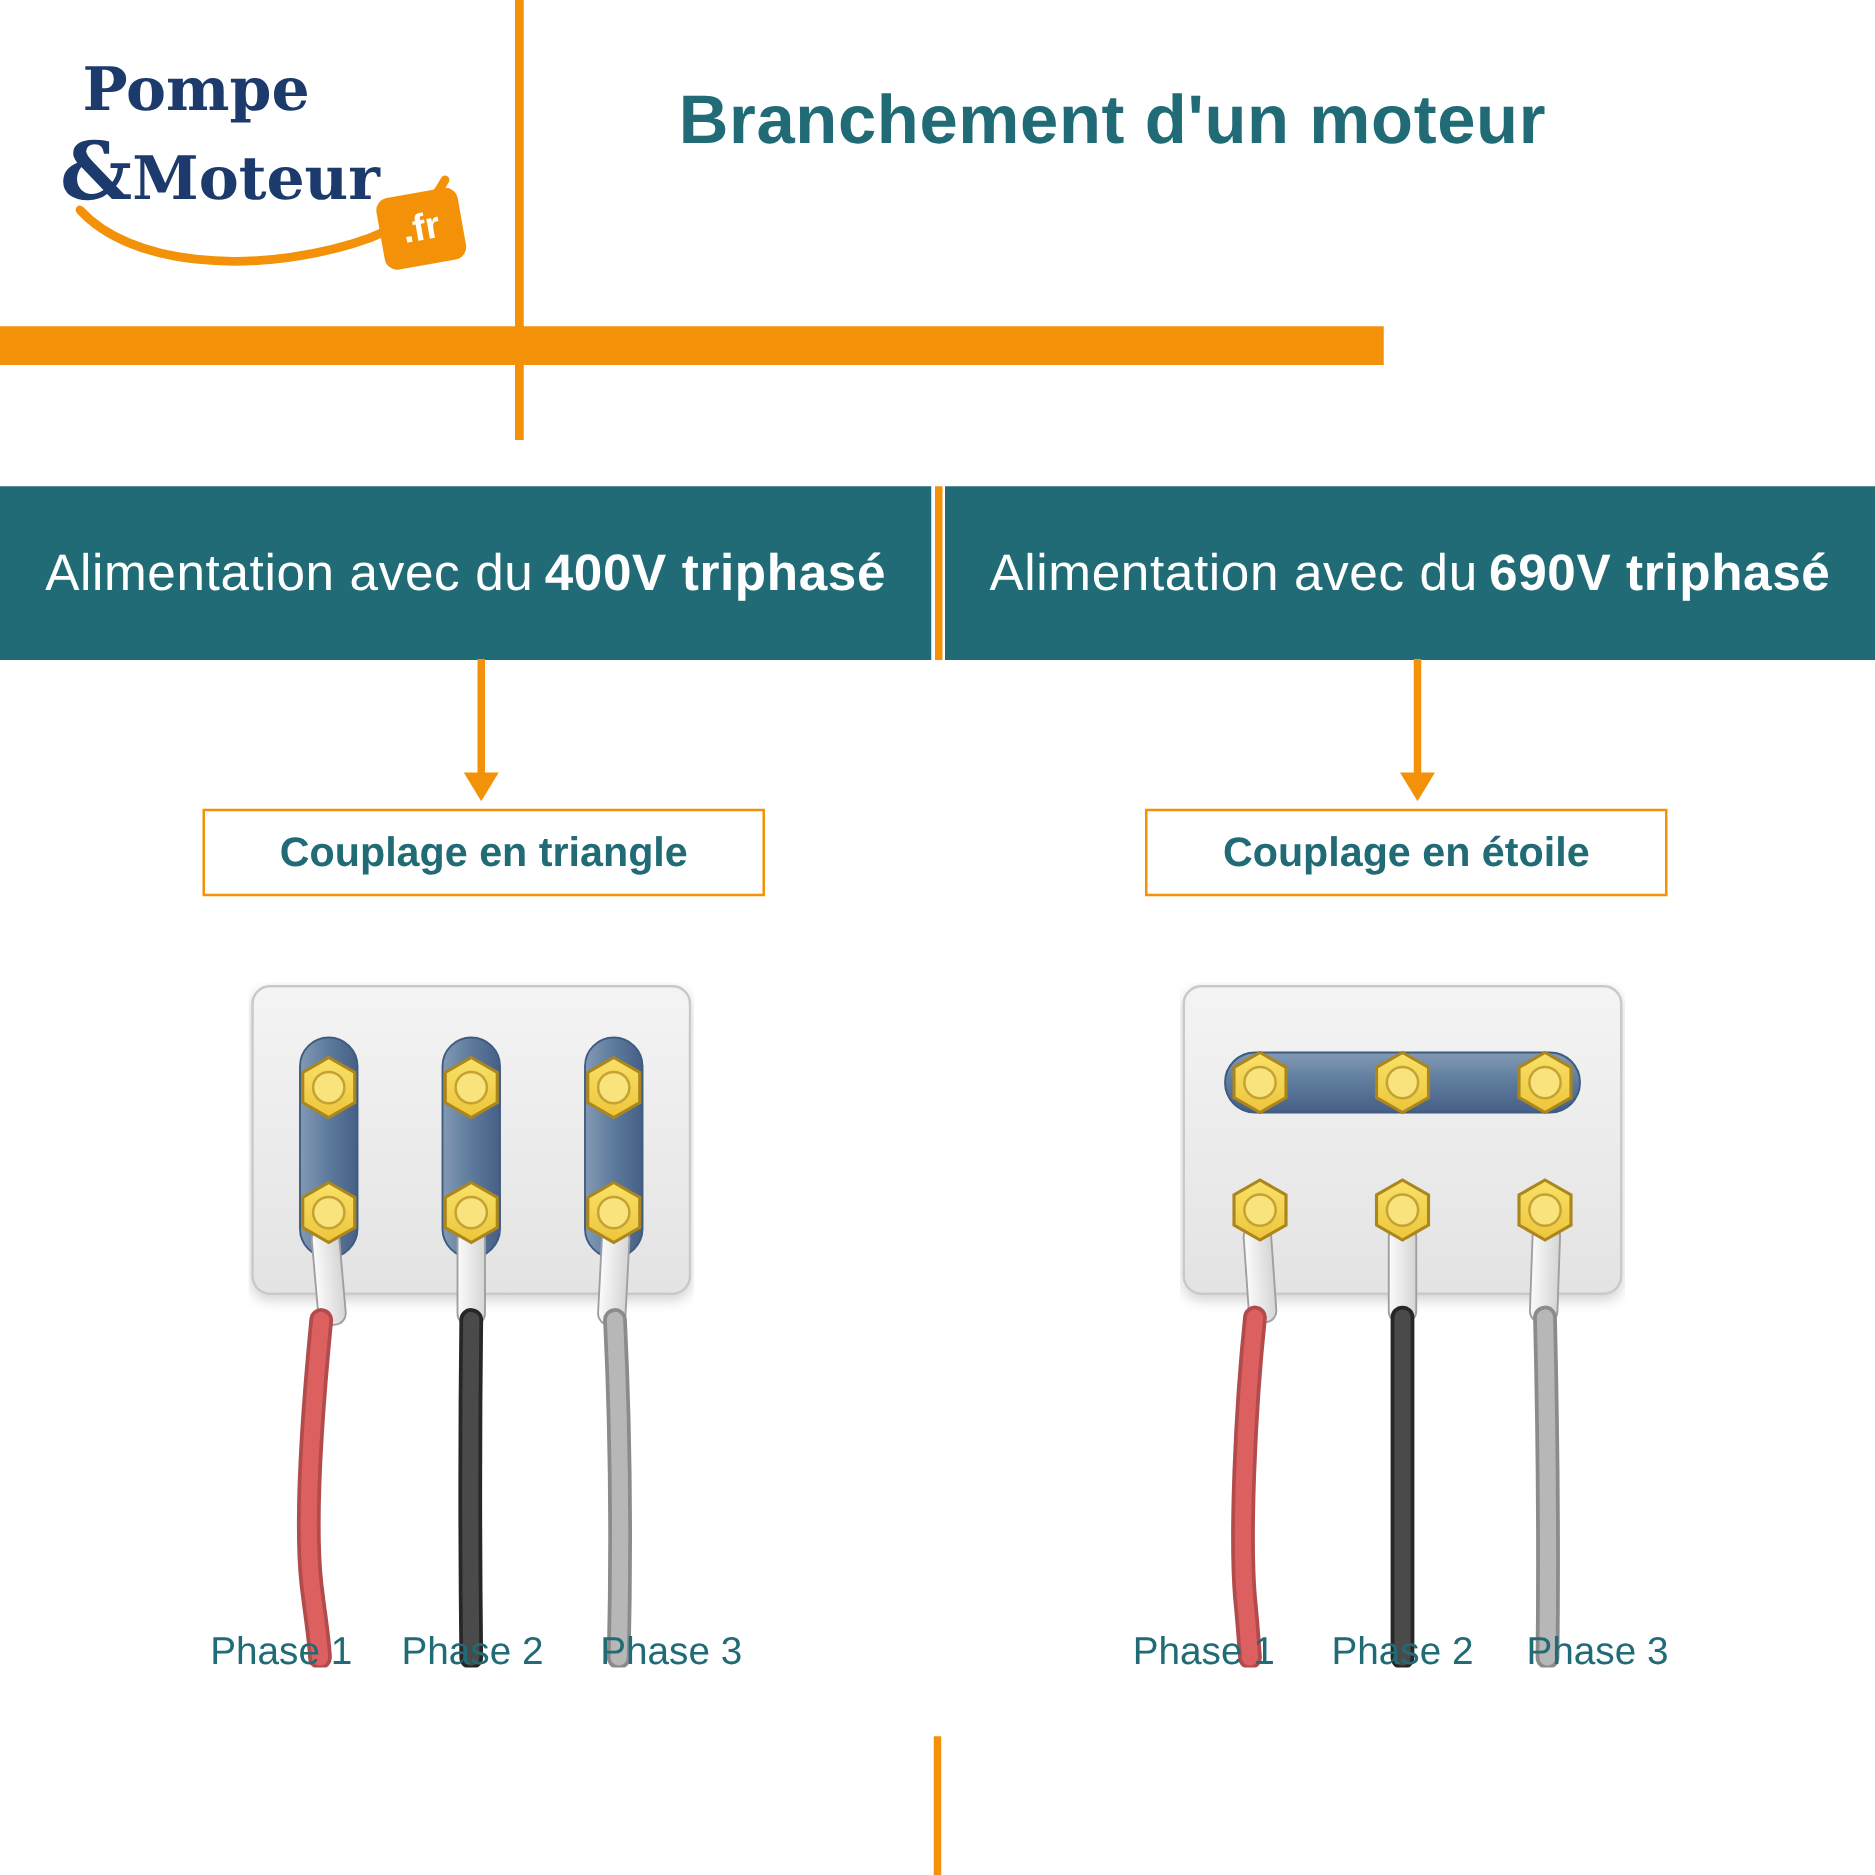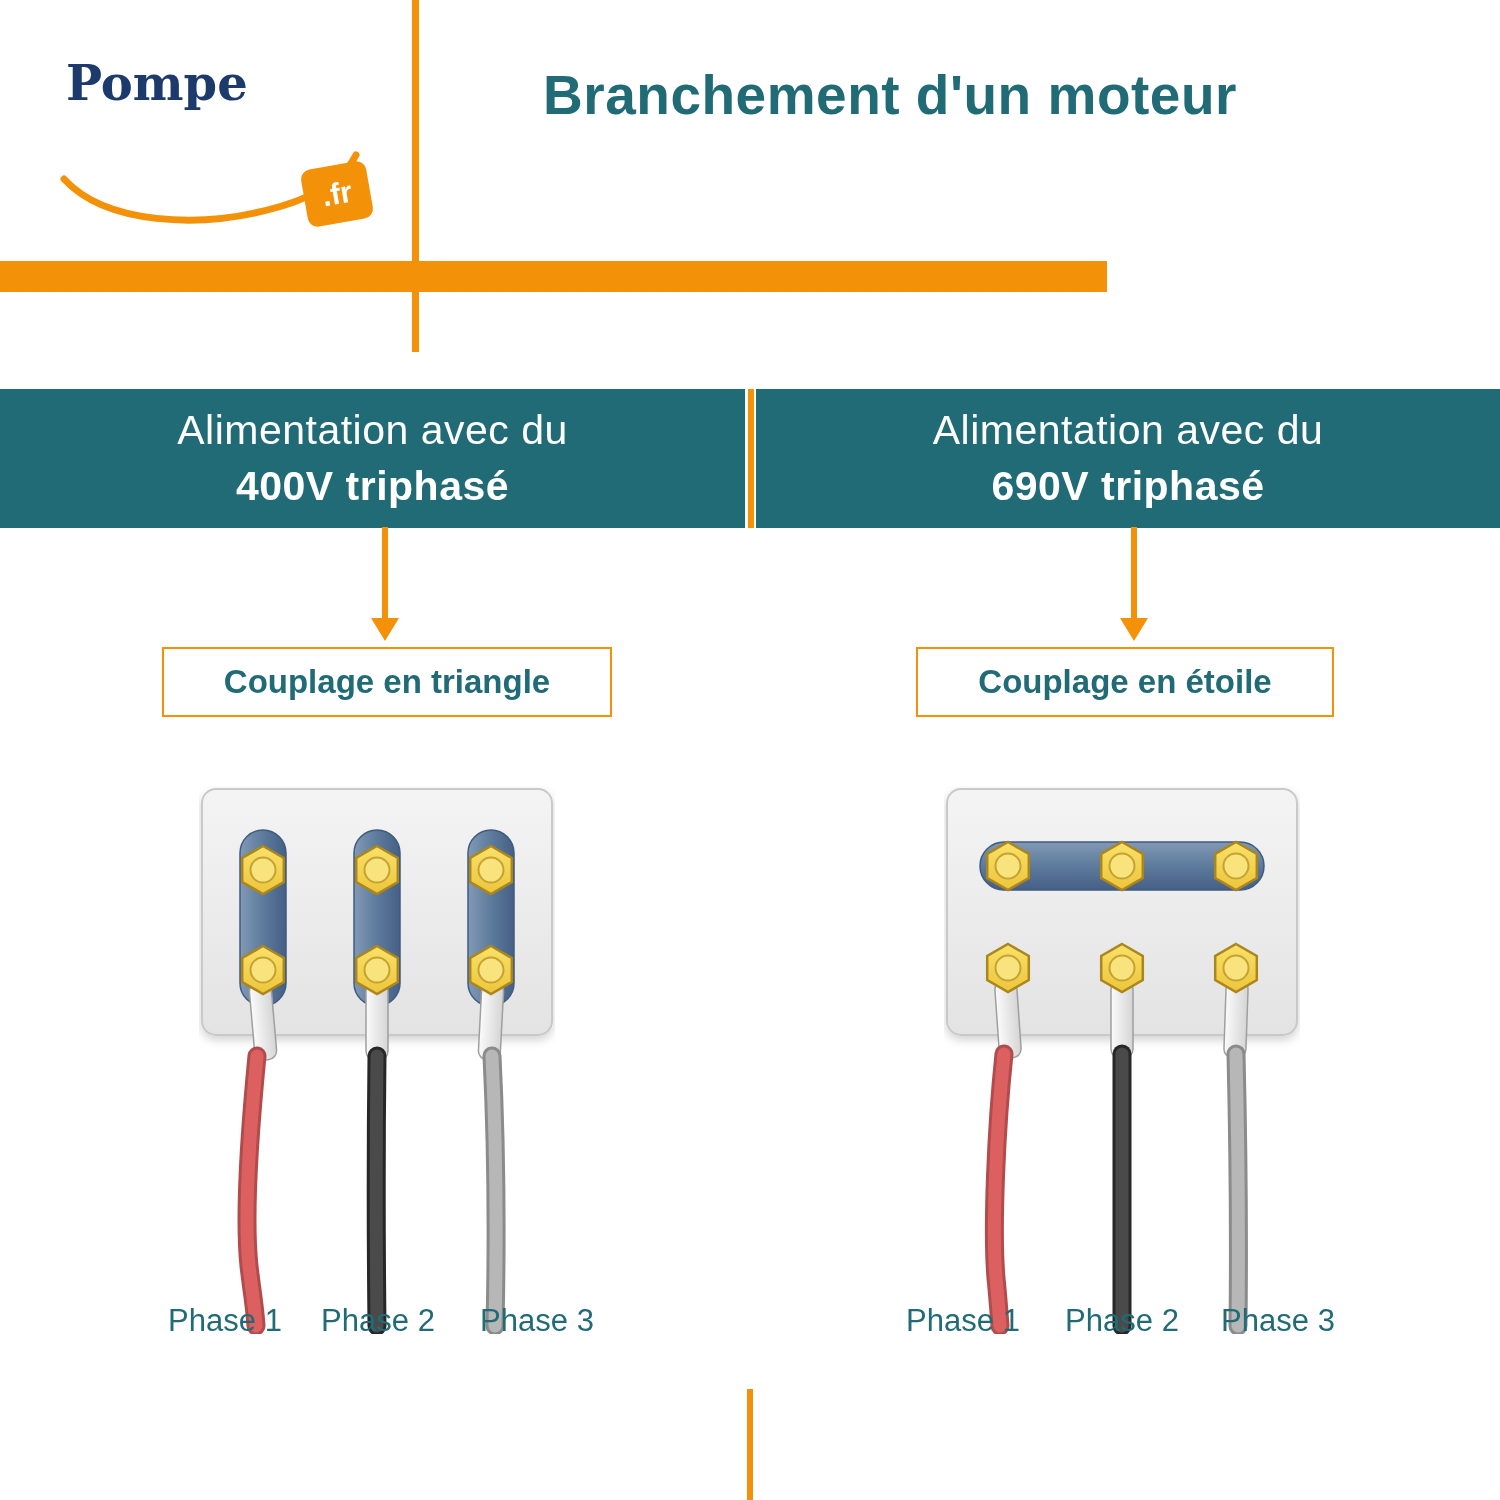--- a/index.html
+++ b/index.html
@@ -3,21 +3,21 @@
 <meta charset="utf-8">
 <style>
   html,body{margin:0;padding:0;background:#ffffff;}
   .page{
     position:relative;width:1500px;height:1500px;background:#ffffff;
     font-family:"Liberation Sans",sans-serif;overflow:hidden;
   }
   .defs{position:absolute;width:0;height:0;}
 
   
-  .logo{position:absolute;left:48px;top:59px;width:345px;height:195px;}
+  .logo{position:absolute;left:48px;top:48px;width:345px;height:195px;}
   .logo-swoosh{position:absolute;left:0;top:0;width:335px;height:190px;}
   .logo-swoosh path{fill:none;stroke:var(--orange,#f39208);stroke-width:7;stroke-linecap:round;}
   .logo-line1{position:relative;z-index:2;font-family:"DejaVu Serif",serif;font-weight:700;
     font-size:48px;color:var(--navy,#1c3a6b);line-height:1.02;margin-left:18px;}
   .logo-line2{position:relative;z-index:2;font-family:"DejaVu Serif",serif;font-weight:700;
     font-size:48px;color:var(--navy,#1c3a6b);line-height:1.02;margin-top:8px;}
   .logo-amp{font-size:64px;}
   .fr-badge{position:absolute;z-index:3;left:256px;top:106px;width:66px;height:58px;
     background:var(--orange,#f39208);border-radius:10px;transform:rotate(-10deg);
     display:flex;align-items:center;justify-content:center;color:#fff;font-weight:700;font-size:30px;}
@@ -25,21 +25,21 @@
   
   .top-vline{position:absolute;left:412px;top:0;width:7px;height:352px;background:var(--orange,#f39208);}
   .orange-bar{position:absolute;left:0;top:261px;width:1107px;height:31px;background:var(--orange,#f39208);}
   .title{position:absolute;left:500px;top:60px;width:780px;margin:0;text-align:center;
     color:var(--teal,#206b76);font-size:55px;font-weight:700;line-height:1.3;letter-spacing:.5px;}
   .title-l1{display:block;}
   .title-l2{display:inline-block;border-bottom:5px solid var(--orange,#f39208);padding:0 8px 12px;}
 
   
   .band{position:absolute;top:389px;height:139px;background:var(--teal,#206b76);color:#fff;
-    display:flex;flex-direction:column;align-items:center;justify-content:center;gap:9px;}
+    display:flex;flex-direction:row;align-items:center;justify-content:center;gap:9px;}
   .band-left{left:0;width:745px;}
   .band-right{left:756px;width:744px;}
   .band-divider{position:absolute;left:748px;top:389px;width:6px;height:139px;background:var(--orange,#f39208);}
   .band-l1{font-size:41px;font-weight:400;letter-spacing:.5px;}
   .band-l2{font-size:41px;font-weight:700;letter-spacing:.5px;}
 
   
   .arrow{position:absolute;width:30px;height:115px;}
   .arrow-left{left:370px;top:527px;}
   .arrow-right{left:1119px;top:527px;}
@@ -118,20 +118,21 @@
       <path id="wR2" d="M178,268 C178,352 178,452 178,540" fill="none"></path>
       <path id="wR3" d="M292,268 C294,352 295,452 294,540" fill="none"></path>
     </defs>
   </svg>
 
   <div class="logo">
     <svg class="logo-swoosh" viewBox="0 0 335 190">
       <path d="M16,120 C56,164 150,172 234,147 C274,135 298,116 308,96"></path>
     </svg>
     <div class="logo-line1">Pompe</div>
+    <div class="logo-line2"><span class="logo-amp">&amp;</span><span>Moteur</span></div>
     <div class="fr-badge">
         <span>.fr</span>
       </div>
   </div>
 
   <div class="top-vline"></div>
   <h1 class="title">
     <span class="title-l1">Branchement d'un moteur</span>
   </h1>
   <div class="orange-bar"></div>

